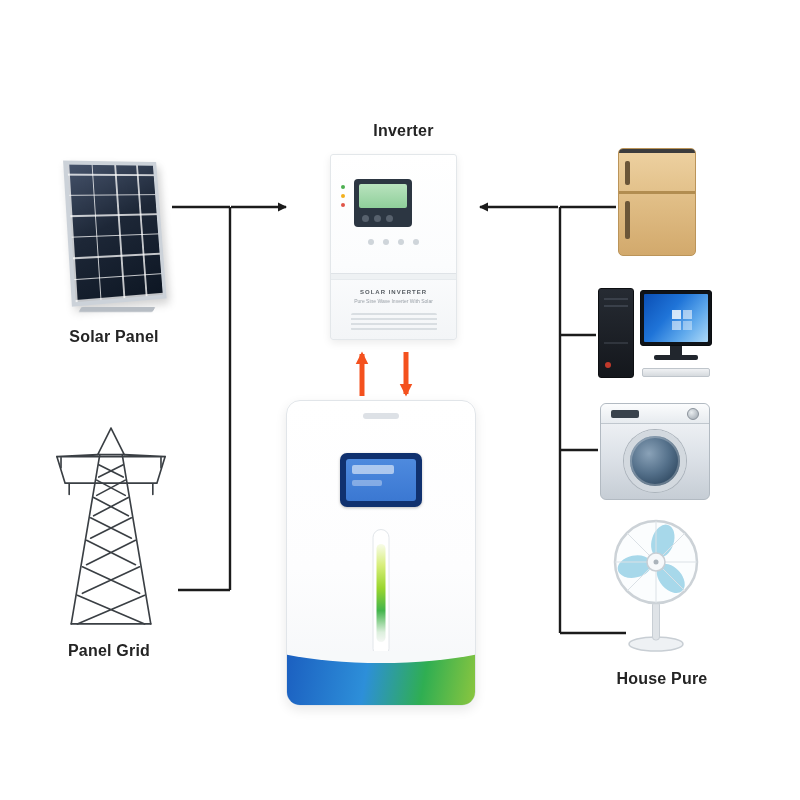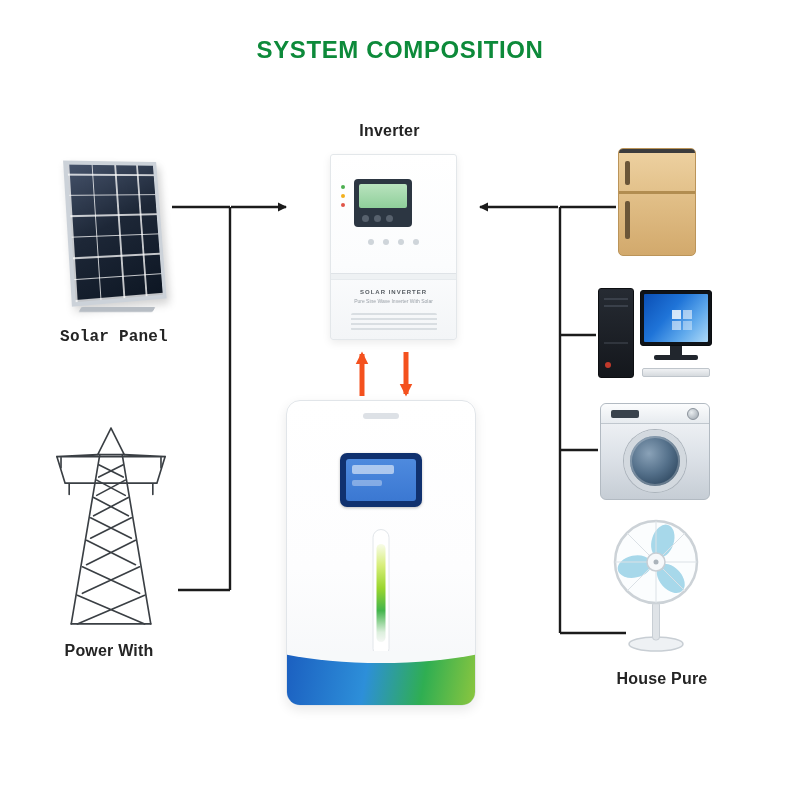--- a/index.html
+++ b/index.html
@@ -124,21 +124,20 @@
       border:6px solid #d3d9df;
       box-shadow:0 0 0 1px #aab2ba, inset 0 0 0 2px rgba(255,255,255,.25); }
 
   .fan-wrap { position:absolute; left:612px; top:518px; width:88px; height:134px; }
 </style>
 </head>
 <body>
 
 <div class="canvas">
 
-  <div class="title">SYSTEM COMPOSITION</div>
 
   <svg class="connectors" width="800" height="800" viewBox="0 0 800 800" aria-hidden="true">
     <defs>
       <marker id="ab" viewBox="0 0 10 10" refX="8.5" refY="5" markerWidth="11" markerHeight="10" orient="auto" markerUnits="userSpaceOnUse">
         <path d="M0.5 0.5 L9.5 5 L0.5 9.5 Z" fill="#1b1b1b"></path>
       </marker>
       <marker id="ao" viewBox="0 0 12 12" refX="9" refY="6" markerWidth="15" markerHeight="15" orient="auto" markerUnits="userSpaceOnUse">
         <path d="M1 1 L11 6 L1 11 Z" fill="#f4511e"></path>
       </marker>
     </defs>
@@ -153,21 +152,21 @@
       <path d="M560 450 H598"></path>
       <path d="M560 633 H626"></path>
       <path d="M558 207 H480" marker-end="url(#ab)"></path>
     </g>
     <g stroke="#f4511e" stroke-width="5" fill="none">
       <path d="M362 396 V354" marker-end="url(#ao)"></path>
       <path d="M406 352 V394" marker-end="url(#ao)"></path>
     </g>
   </svg>
 
-  <div class="node-label" style="left:326px; top:122px; width:127px;text-align:center;">Inverter</div>
+  <div class="node-label" style="left:340px; top:122px; width:127px;text-align:center;">Inverter</div>
 
   <div class="inverter-device">
     <div class="inv-screen-frame">
       <div class="inv-screen"></div>
       <div class="inv-btn-row">
         <div class="inv-btn"></div>
           <div class="inv-btn"></div>
           <div class="inv-btn"></div>
       </div>
     </div>
@@ -185,42 +184,42 @@
     <div class="inv-seam"></div>
     <div class="inv-brand">SOLAR INVERTER</div>
     <div class="inv-sub">Pure Sine Wave Inverter With Solar</div>
     <div class="inv-vent"></div>
   </div>
 
   <div class="solar-wrap">
     <div class="solar-panel"></div>
     <div class="solar-base"></div>
   </div>
-  <div class="node-label" style="left:56px; top:328px; width:116px;font-family:Liberation Mono, monospace;">Solar Panel</div>
+  <div class="node-label" style="left:56px; top:328px; width:116px;">Solar Panel</div>
 
   <div class="tower-wrap">
     <svg viewBox="0 0 130 200" width="134" height="204">
       <g stroke="#3a3f44" stroke-width="1.6" fill="none" stroke-linecap="round">
         <path d="M65 4 L52 30 M65 4 L78 30 M52 30 H78"></path>
         <path d="M12 32 H118 M52 30 L12 32 M78 30 L118 32"></path>
         <path d="M20 58 H110 M12 32 L20 58 M118 32 L110 58"></path>
         <path d="M16 33 V43 M114 33 V43 M24 59 V69 M106 59 V69"></path>
         <path d="M54 30 L26 196 M76 30 L104 196"></path>
         <path d="M53 40 L77 52 M77 40 L53 52"></path>
         <path d="M51 55 L79 70 M79 55 L51 70"></path>
         <path d="M48 72 L82 90 M82 72 L48 90"></path>
         <path d="M45 92 L85 112 M85 92 L45 112"></path>
         <path d="M41 114 L89 138 M89 114 L41 138"></path>
         <path d="M37 140 L93 166 M93 140 L37 166"></path>
         <path d="M32 168 L98 196 M98 168 L32 196"></path>
         <path d="M26 196 H104"></path>
       </g>
     </svg>
   </div>
-  <div class="node-label" style="left:42px; top:642px; width:134px;">Power With</div>
+  <div class="node-label" style="left:42px; top:642px; width:134px;">Panel Grid</div>
 
   <div class="battery">
     <div class="batt-vent"></div>
     <div class="batt-lcd">
       <div class="batt-lcd-screen">
         <div class="batt-lcd-bar1"></div>
         <div class="batt-lcd-bar2"></div>
       </div>
     </div>
     <div class="batt-pill">

